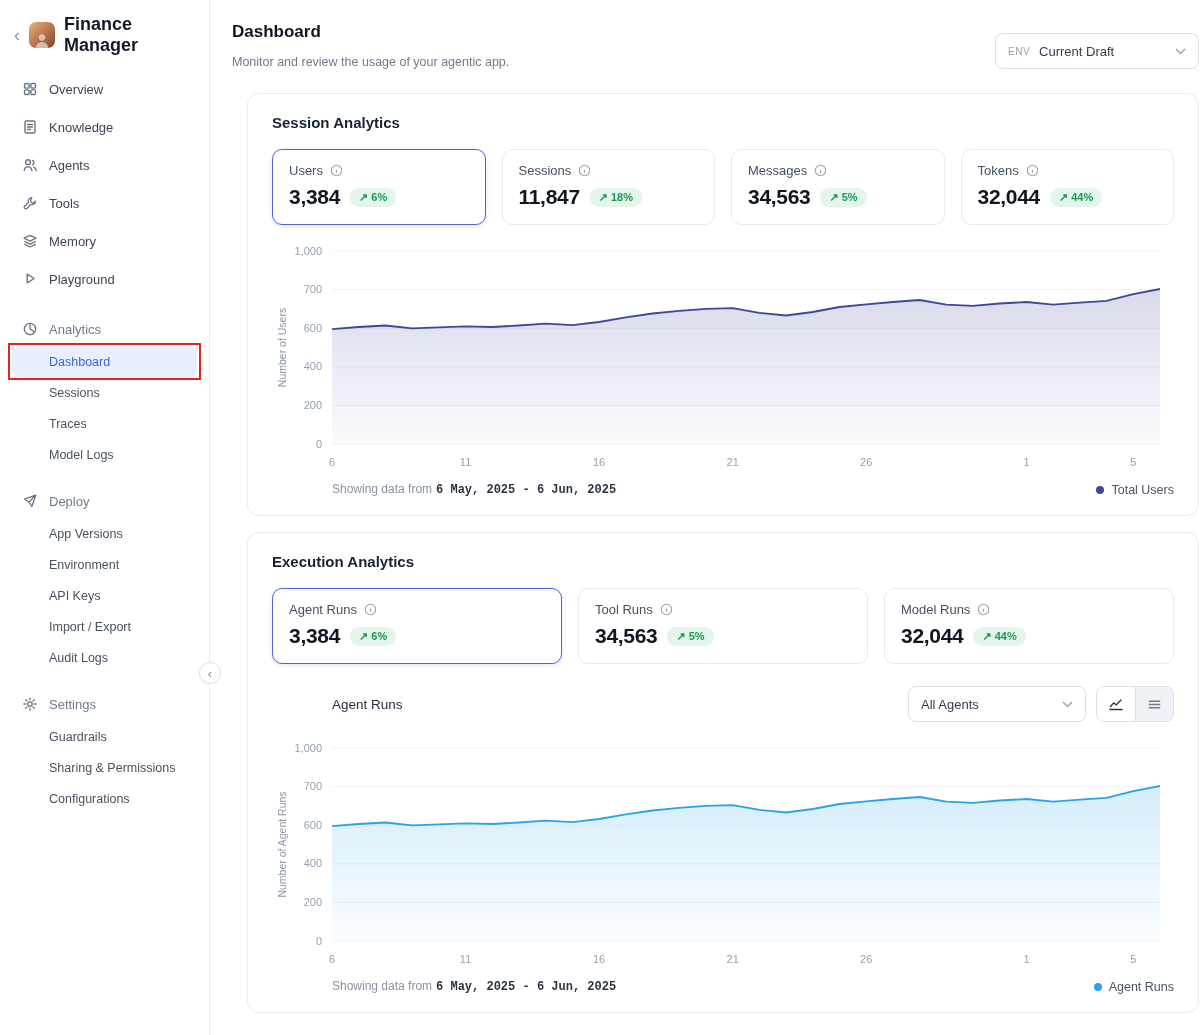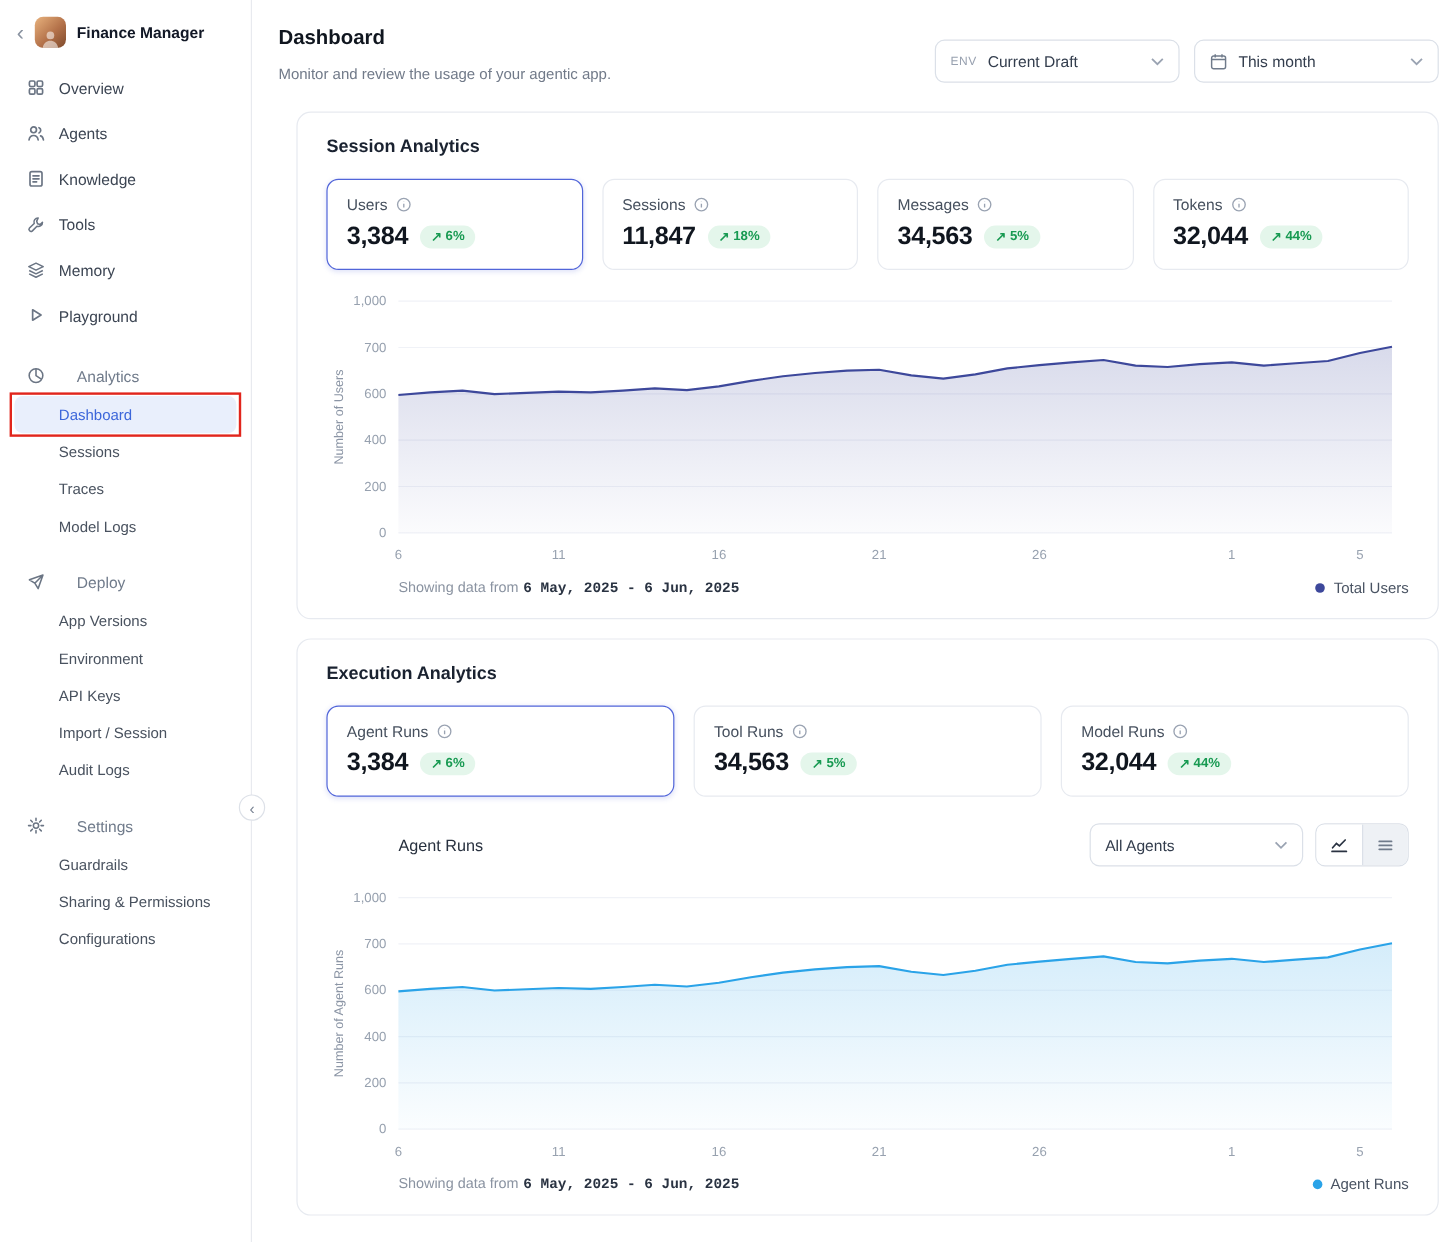--- a/index.html
+++ b/index.html
@@ -10,27 +10,27 @@
   }
   .app { position:relative; display:flex; width:1200px; height:1035px; }
 
   
   .sidebar { width:210px; flex:none; border-right:1px solid #e8eaef; background:#fff; }
   .sb-header { display:flex; align-items:center; gap:9px; padding:14px 14px 10px 14px; }
   .back-chevron { color:#8a93a1; font-size:18px; line-height:1; cursor:pointer; }
   .avatar { width:26px; height:26px; border-radius:7px; flex:none;
             background:linear-gradient(135deg,#e8b27d 0%,#b4724a 55%,#7e4a2c 100%);
             display:flex; align-items:flex-end; justify-content:center; overflow:hidden; }
-  .app-name { font-size:13px; font-weight:700; color:#121826; }
+  .app-name { font-size:18px; font-weight:700; color:#121826; }
   nav { padding:4px 12px 0 12px; }
   .sb-item { height:38px; display:flex; align-items:center; gap:11px; padding:0 10px;
              border-radius:7px; font-size:13px; color:#3c4553; cursor:pointer;text-align:right; }
   .sb-item svg, .sb-group-header svg { color:#6b7584; flex:none; }
   .sb-group { margin-top:14px; }
-  .sb-group-header { height:34px; display:flex; align-items:center; gap:26px; padding:0 10px;
+  .sb-group-header { height:34px; display:flex; align-items:center; gap:11px; padding:0 10px;
                      font-size:13px; color:#707b8b; cursor:pointer; }
   .sb-sub { position:relative; height:31px; display:flex; align-items:center;
             padding:0 10px 0 37px; border-radius:7px; font-size:12.5px; color:#49525f; cursor:pointer; }
   .sb-sub.selected { background:#e9effc; color:#3c66da; font-weight:500; }
   .annotation-box { position:absolute; inset:-3px -4px; border:2px solid #e1251c; pointer-events:none; }
   .collapse-btn { position:absolute; left:199px; top:662px; width:22px; height:22px; z-index:5;
                   border-radius:50%; border:1px solid #dde1e8; background:#fff; color:#7a8494;
                   font-size:13px; line-height:1; display:flex; align-items:center; justify-content:center; cursor:pointer; }
 
   
@@ -102,33 +102,33 @@
         <svg width="16" height="16" viewBox="0 0 16 16" fill="none" stroke="currentColor" stroke-width="1.4">
           <rect x="2.5" y="2.5" width="4.6" height="4.6" rx="1.2"></rect>
             <rect x="8.9" y="2.5" width="4.6" height="4.6" rx="1.2"></rect>
           <rect x="2.5" y="8.9" width="4.6" height="4.6" rx="1.2"></rect>
             <rect x="8.9" y="8.9" width="4.6" height="4.6" rx="1.2"></rect>
         </svg>
         <span>Overview</span>
       </div>
       <div class="sb-item">
         <svg width="16" height="16" viewBox="0 0 16 16" fill="none" stroke="currentColor" stroke-width="1.4" stroke-linecap="round">
+          <rect x="3" y="2" width="10" height="12" rx="1.5"></rect>
+            <path d="M5.5 5.5h5M5.5 8h5M5.5 10.5h3"></path>
+        </svg>
+        <span>Knowledge</span>
+      </div>
+      <div class="sb-item">
+        <svg width="16" height="16" viewBox="0 0 16 16" fill="none" stroke="currentColor" stroke-width="1.4" stroke-linecap="round">
           <circle cx="6" cy="5.2" r="2.4"></circle>
             <path d="M2.2 13.5c.4-2.3 1.9-3.6 3.8-3.6s3.4 1.3 3.8 3.6"></path>
           <path d="M10.5 3.4a2.4 2.4 0 0 1 0 4.4"></path>
             <path d="M11.8 10.2c1.3.4 2.1 1.5 2.4 3.3"></path>
         </svg>
         <span>Agents</span>
-      </div>
-      <div class="sb-item">
-        <svg width="16" height="16" viewBox="0 0 16 16" fill="none" stroke="currentColor" stroke-width="1.4" stroke-linecap="round">
-          <rect x="3" y="2" width="10" height="12" rx="1.5"></rect>
-            <path d="M5.5 5.5h5M5.5 8h5M5.5 10.5h3"></path>
-        </svg>
-        <span>Knowledge</span>
       </div>
       <div class="sb-item">
         <svg width="16" height="16" viewBox="0 0 16 16" fill="none" stroke="currentColor" stroke-width="1.3" stroke-linejoin="round">
           <path d="M9.8 2.6a3.4 3.4 0 0 0-3.3 4.6L2.6 11a1.7 1.7 0 0 0 2.4 2.4l3.8-3.9a3.4 3.4 0 0 0 4.6-3.3l-2 1.9-2.1-.7-.7-2.1z"></path>
         </svg>
         <span>Tools</span>
       </div>
       <div class="sb-item">
         <svg width="16" height="16" viewBox="0 0 16 16" fill="none" stroke="currentColor" stroke-width="1.3" stroke-linejoin="round">
           <path d="M8 2.3l6 2.9-6 2.9-6-2.9z"></path>
@@ -177,21 +177,21 @@
         <div class="sb-sub">
           <span>App Versions</span>
         </div>
         <div class="sb-sub">
           <span>Environment</span>
         </div>
         <div class="sb-sub">
           <span>API Keys</span>
         </div>
         <div class="sb-sub">
-          <span>Import / Session</span>
+          <span>Import / Export</span>
         </div>
         <div class="sb-sub">
           <span>Audit Logs</span>
         </div>
       </div>
 
       <div class="sb-group">
         <div class="sb-group-header">
           <svg width="16" height="16" viewBox="0 0 16 16" fill="none" stroke="currentColor" stroke-width="1.3" stroke-linecap="round">
             <circle cx="8" cy="8" r="2.2"></circle>
@@ -218,31 +218,20 @@
 
     <div class="page-header">
       <div>
         <h1 class="page-title">Dashboard</h1>
         <p class="page-subtitle">Monitor and review the usage of your agentic app.</p>
       </div>
       <div class="header-controls">
         <div class="select">
           <span class="env-tag">ENV</span>
           <span>Current Draft</span>
-          <span class="spacer"></span>
-          <svg width="11" height="7" viewBox="0 0 11 7">
-            <path d="M1 1l4.5 4.5L10 1" stroke="#9aa3b2" fill="none" stroke-width="1.5"></path>
-          </svg>
-        </div>
-        <div class="select">
-          <svg width="15" height="15" viewBox="0 0 16 16" fill="none" stroke="#707b8b" stroke-width="1.3">
-            <rect x="1.8" y="2.8" width="12.4" height="11.4" rx="1.8"></rect>
-              <path d="M1.8 6h12.4M5 1.2v3M11 1.2v3"></path>
-          </svg>
-          <span>This month</span>
           <span class="spacer"></span>
           <svg width="11" height="7" viewBox="0 0 11 7">
             <path d="M1 1l4.5 4.5L10 1" stroke="#9aa3b2" fill="none" stroke-width="1.5"></path>
           </svg>
         </div>
       </div>
     </div>
 
     <section class="card">
       <h2 class="card-title">Session Analytics</h2>

